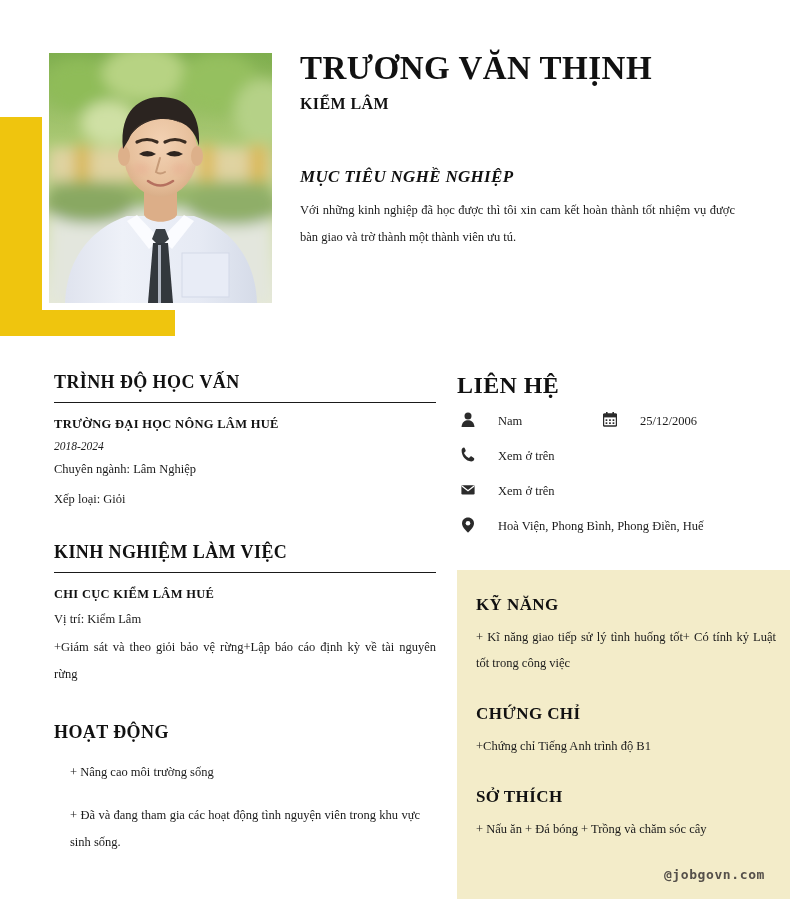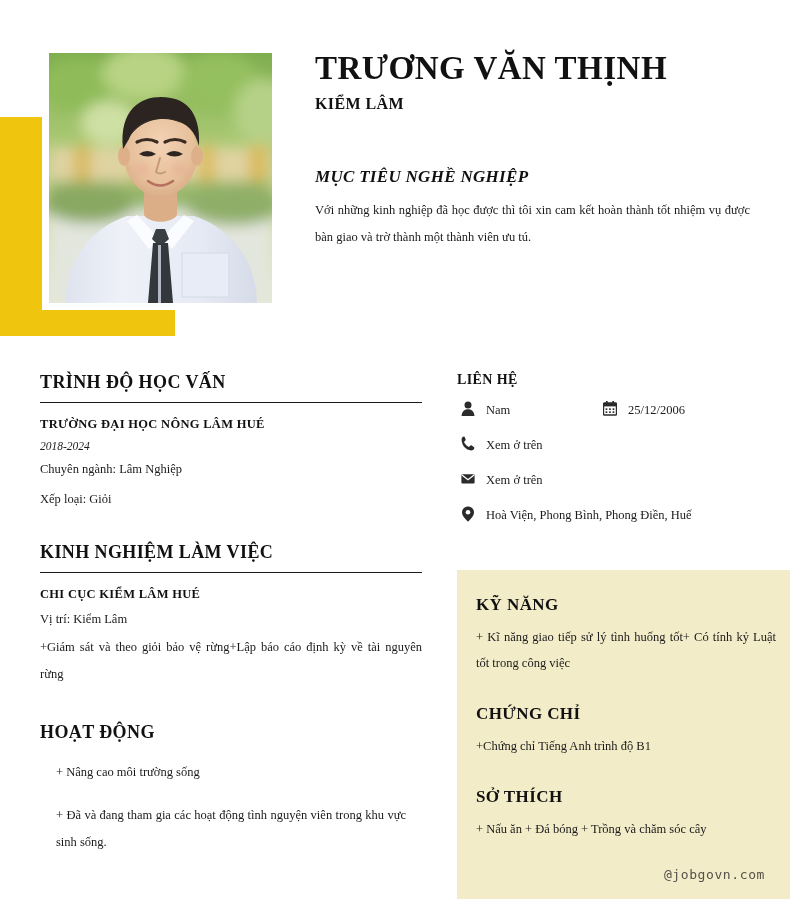--- a/index.html
+++ b/index.html
@@ -45,21 +45,21 @@
     height: 250px;
     z-index: 2;
     overflow: hidden;
     background: #cfe0b8;
   }
   .photo svg { display: block; }
 
   
   .header-right {
     position: absolute;
-    left: 315px;
+    left: 300px;
     top: 50px;
     width: 440px;
     z-index: 3;
   }
   .cv-name {
     font-size: 33px;
     font-weight: bold;
     letter-spacing: 0.5px;
     line-height: 1.12;
     margin: 0;
@@ -85,21 +85,21 @@
     line-height: 27px;
     margin: 10px 0 0 0;
     text-align: justify;
     width: 435px;
     color: #1a1a1a;
   }
 
   
   .left-col {
     position: absolute;
-    left: 40px;
+    left: 54px;
     top: 372px;
     width: 382px;
     z-index: 3;
   }
   .sec-title {
     font-size: 18px;
     font-weight: bold;
     letter-spacing: 0.4px;
     margin: 0;
     color: #111111;
@@ -148,21 +148,21 @@
 
   
   .contact {
     position: absolute;
     left: 457px;
     top: 372px;
     width: 310px;
     z-index: 3;
   }
   .contact-title {
-    font-size: 14px;
+    font-size: 24px;
     font-weight: bold;
     letter-spacing: 0.4px;
     margin: 0 0 12px 0;
     color: #111111;
   }
   .crow {
     display: flex;
     align-items: flex-start;
     margin-bottom: 14px;
   }
@@ -170,21 +170,21 @@
     width: 22px;
     min-width: 22px;
     display: flex;
     justify-content: center;
     padding-top: 1px;
   }
   .cicon svg { display: block; fill: #2b2b2b; }
   .ctext {
     font-size: 12.5px;
     line-height: 21px;
-    margin-left: 7px;
+    margin-left: 19px;
     color: #1a1a1a;
   }
   .crow-dual { display: flex; align-items: flex-start; }
   .c-left { display: flex; width: 142px; }
   .c-right { display: flex; }
 
   
   .cream {
     position: absolute;
     left: 457px;
@@ -219,20 +219,21 @@
   }
   .watermark {
     position: absolute;
     right: 25px;
     bottom: 17px;
     font-family: "DejaVu Sans Mono", "Liberation Mono", monospace;
     font-size: 13px;
     letter-spacing: 0.6px;
     color: #55504a;
     z-index: 4;
+    font-weight: bold;
   }
 </style>
 </head>
 <body>
 
 <div class="yellow-v"></div>
 <div class="yellow-h"></div>
 
 <div class="photo">
   <svg width="223" height="250" viewBox="0 0 223 250" xmlns="http://www.w3.org/2000/svg">

